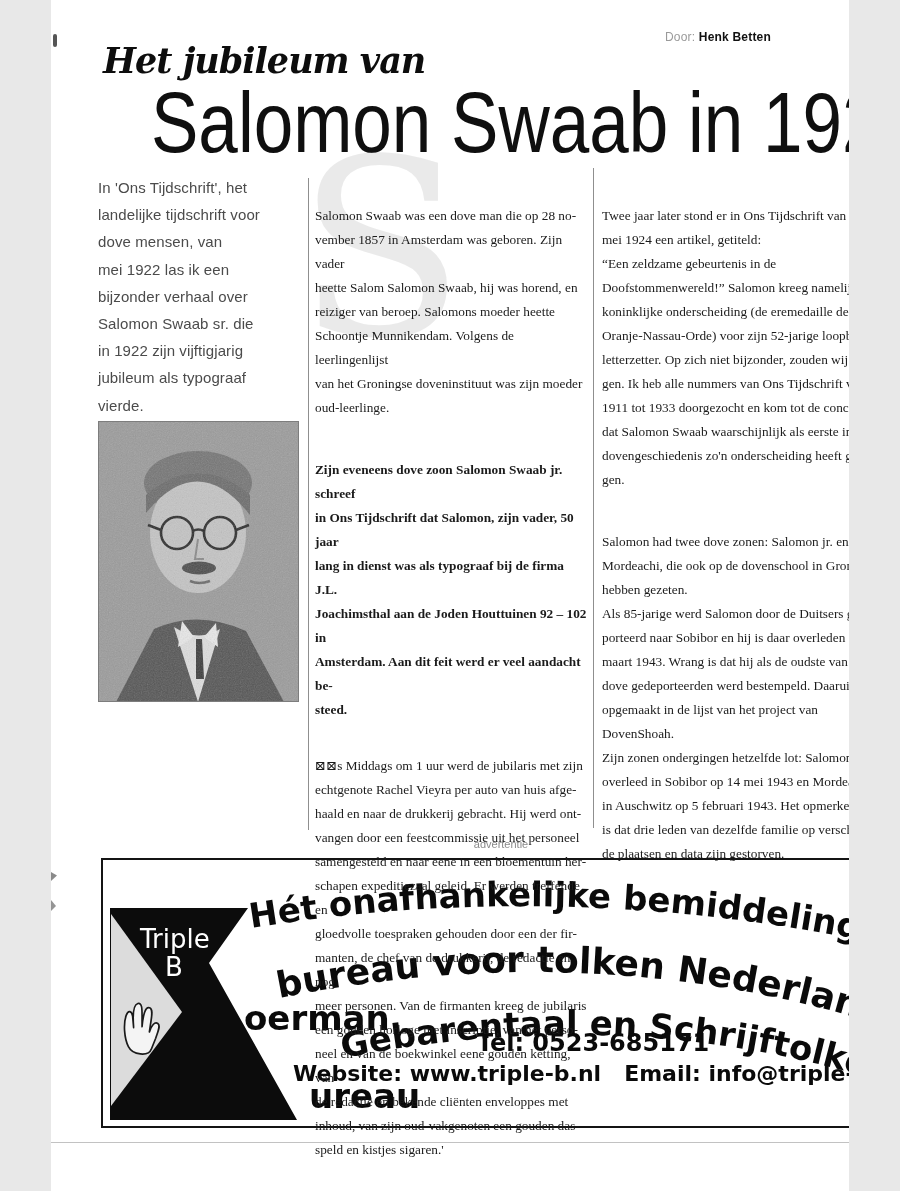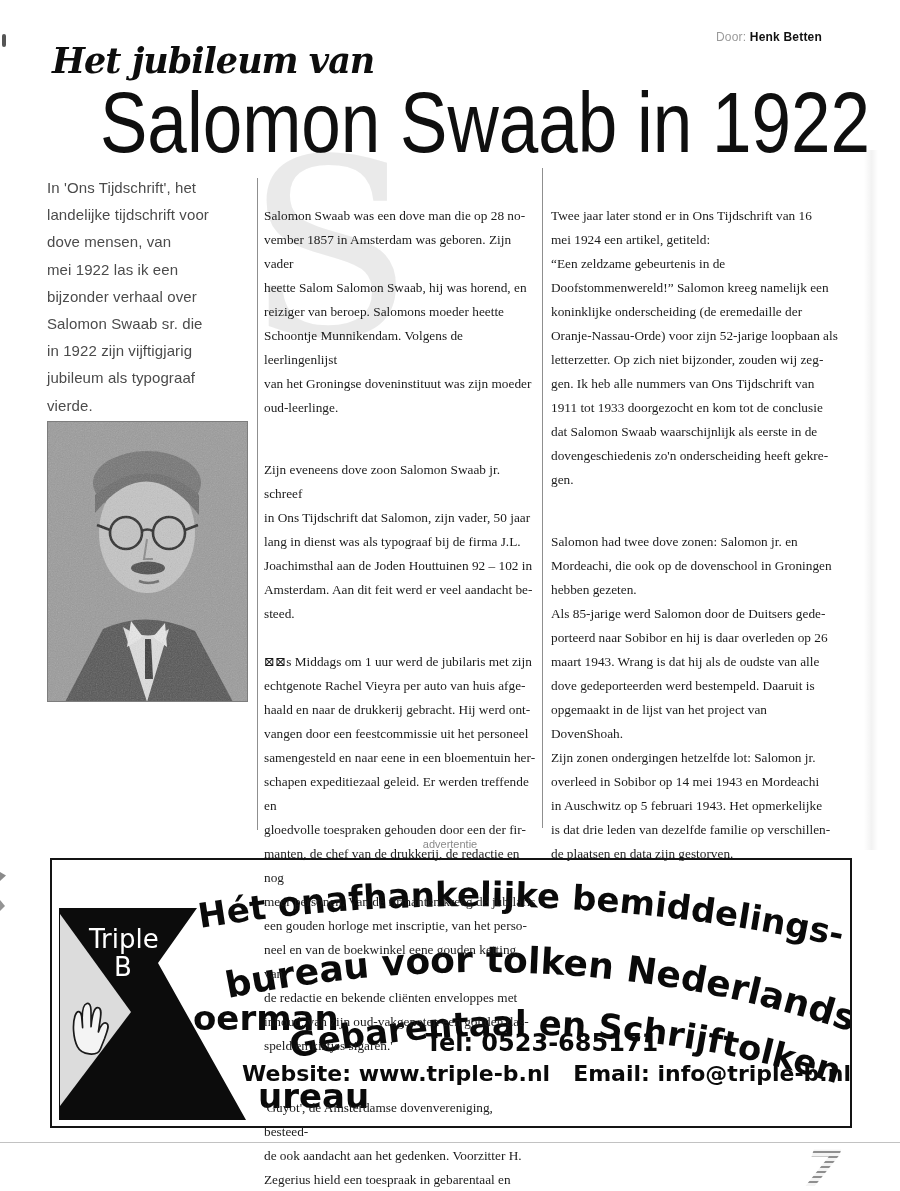--- a/index.html
+++ b/index.html
@@ -1,17 +1,17 @@
 <!DOCTYPE html>
 <html><head>
 <meta charset="utf-8">
 <style>
   html,body{margin:0;padding:0;background:#e8e8e8;}
   #page{
-    position:relative;width:900px;height:1191px;margin:0 auto;
+    position:relative;width:798px;height:1191px;margin:0 auto;
     background:#ffffff;overflow:hidden;
     font-family:"Liberation Sans",sans-serif;color:#1c1c1c;
   }
   
   .byline{position:absolute;top:30px;right:78px;font-size:12px;letter-spacing:.2px;}
   .byline .pfx{color:#9a9a9a;}
   .byline .auth{color:#111;font-weight:bold;}
   .title-script{
     position:absolute;left:52px;top:40px;
     font-family:"DejaVu Serif","Liberation Serif",serif;
@@ -42,21 +42,21 @@
   }
   .col{
     position:absolute;top:180px;z-index:1;
     font-family:"Liberation Serif","DejaVu Serif","DejaVu Sans",serif;
     font-size:13.3px;line-height:24px;color:#1b1b1b;
     white-space:pre-line;
   }
   .col2{left:264px;width:272px;}
   .col3{left:551px;width:292px;}
   .col p{margin:0 0 14px 0;}
-  .col p.tight{margin-bottom:0;}
+  .col p.tight{margin-bottom:8px;font-weight:bold;}
   .col p:last-child{margin-bottom:0;}
   .sig-w{font-family:"Liberation Sans",sans-serif;font-style:italic;font-weight:bold;
          font-size:27px;color:#141414;letter-spacing:-1px;}
   .sig-g{font-family:"Liberation Sans",sans-serif;font-size:25px;color:#b4b4b4;}
   
   .ad-label{position:absolute;left:0;top:838px;width:900px;text-align:center;
             font-size:11px;color:#8a8a8a;}
   .ad-box{position:absolute;left:50px;top:858px;width:798px;height:266px;
           border:2px solid #141414;background:#fff;}
   .ad-arcs{position:absolute;left:0;top:4px;}

